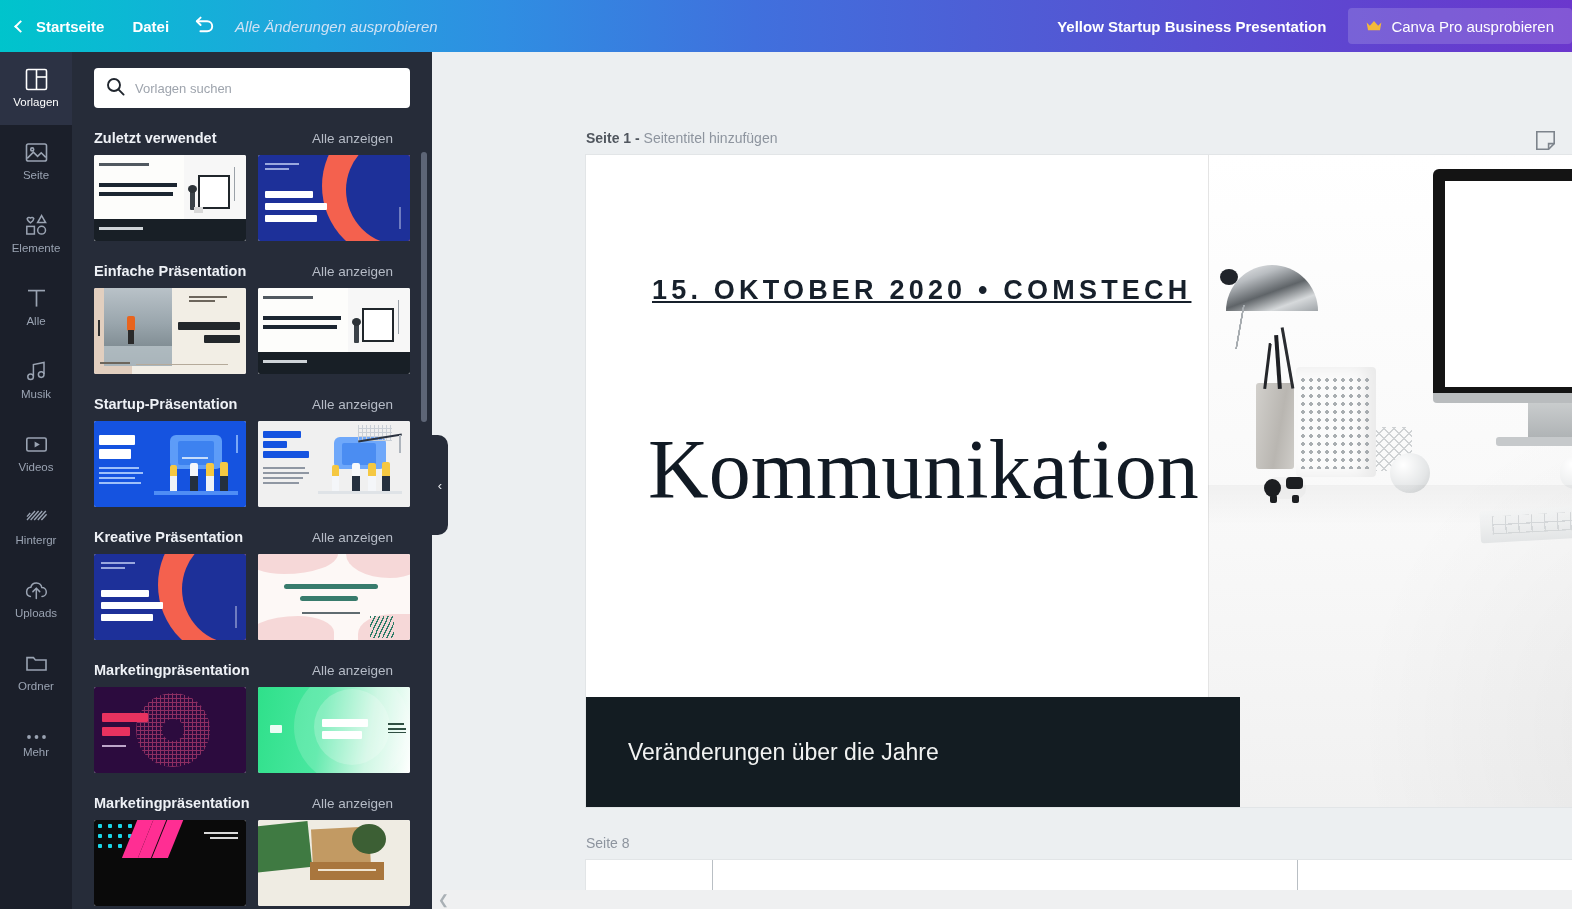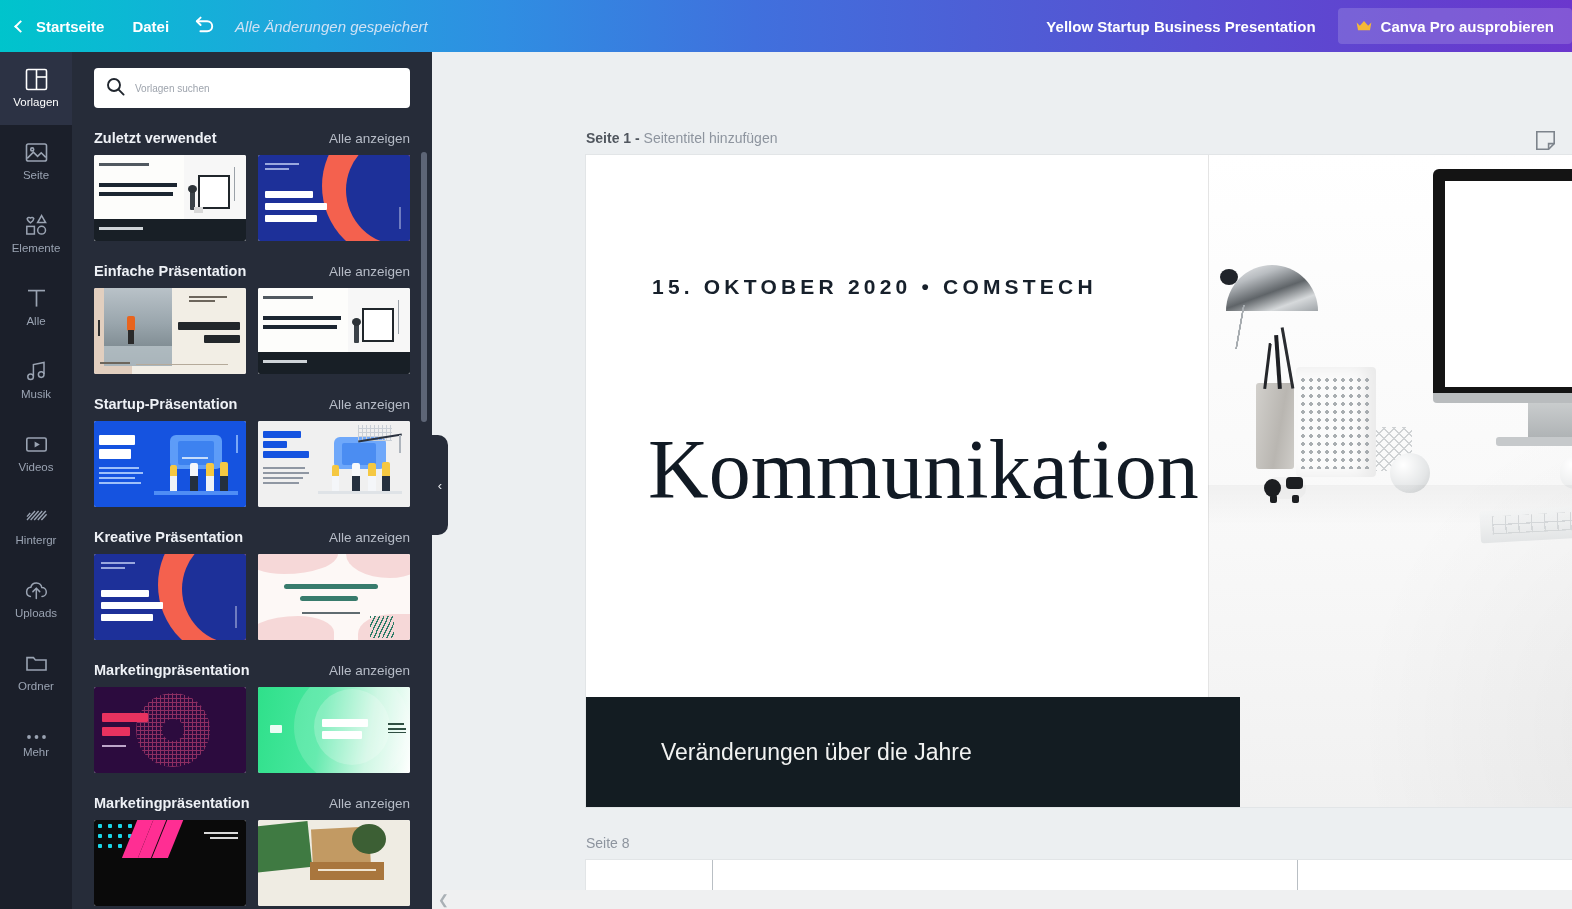--- a/index.html
+++ b/index.html
@@ -45,21 +45,21 @@
   .tb-spacer { flex: 1 1 auto; }
   .tb-title {
     font-size: 15px; font-weight: bold; color: #fff;
     padding: 0 22px; white-space: nowrap; cursor: pointer;
   }
   .tb-pro {
     display: flex; align-items: center; gap: 9px;
     background: rgba(255,255,255,0.16);
     border-radius: 4px;
     height: 36px; padding: 0 18px; margin-right: 0px;
-    font-size: 15px; font-weight: bold; color: #fff;
+    font-size: 15px; font-weight: normal; color: #fff;
     cursor: pointer; white-space: nowrap;
   }
   .undo-btn {
     display: flex; align-items: center; justify-content: center;
     width: 42px; height: 52px; cursor: pointer;
   }
 
   
   .rail {
     position: absolute; top: 52px; left: 0; width: 72px; height: 857px;
@@ -80,29 +80,29 @@
     position: absolute; top: 52px; left: 72px; width: 360px; height: 857px;
     background: #262c39; z-index: 20; overflow: hidden;
   }
   .search-wrap { padding: 16px 22px 0 22px; }
   .search-box {
     height: 40px; background: #ffffff; border-radius: 4px;
     display: flex; align-items: center; padding: 0 12px; gap: 10px;
   }
   .search-box input {
     border: none; outline: none; flex: 1 1 auto;
-    font-size: 10px; color: #33373d; background: transparent;
+    font-size: 13px; color: #33373d; background: transparent;
     font-family: "Liberation Sans", sans-serif;
   }
   .search-box input::placeholder { color: #9ea4ad; }
 
   .sections { padding: 0 22px 20px 22px; }
   .sec-head {
     display: flex; align-items: flex-end; justify-content: space-between;
-    margin: 22px 0 9px 0;
+    margin: 22px 17px 9px 0;
   }
   .sec-title { font-size: 14.5px; font-weight: bold; color: #eef1f6; }
   .sec-all { font-size: 13.5px; color: #b6bcc7; cursor: pointer; }
   .thumbs { display: flex; gap: 12px; }
   .thumb {
     width: 152px; height: 86px; border-radius: 2px;
     overflow: hidden; position: relative; cursor: pointer;
     background: #fff; flex: 0 0 auto;
   }
 
@@ -141,36 +141,36 @@
   .slide1 {
     position: absolute; left: 154px; top: 103px;
     width: 1195px; height: 652px;
     background: #ffffff;
     box-shadow: 0 0 0 1px rgba(0,0,0,0.04);
     overflow: hidden;
   }
   .s1-left { position: absolute; left:0; top:0; width: 622px; height: 652px; }
   .s1-date {
     position: absolute; left: 66px; top: 120px;
-    font-size: 21px; letter-spacing: 4.2px; font-weight: bold;
-    color: #17202b; white-space: nowrap;
+    font-size: 27px; letter-spacing: 4.2px; font-weight: bold;
+    color: #17202b; white-space: nowrap; text-decoration: underline;
   }
   .s1-title {
     position: absolute; left: 62px; top: 270px;
     font-family: "Liberation Serif", "DejaVu Serif", serif;
     font-size: 84px; line-height: 1.07; color: #111a24;
     font-weight: normal;
   }
   .s1-band {
     position: absolute; left: 0; bottom: 0; width: 654px; height: 110px;
     background: #131c22;
     display: flex; align-items: center;
   }
   .s1-band-text {
-    color: #f2f3f2; font-size: 23px; padding-left: 75px;
+    color: #f2f3f2; font-size: 23px; padding-left: 42px;
   }
   .s1-photo {
     position: absolute; left: 622px; top: 0; width: 573px; height: 652px;
     background:
       radial-gradient(circle at 85% 88%, rgba(0,0,0,0.05) 0%, rgba(0,0,0,0) 45%),
       linear-gradient(180deg, #ffffff 0%, #f8f8f8 60%, #f1f1f1 100%);
     overflow: hidden;
   }
   .s1-photo .divider-line {
     position: absolute; left: 0; top: 0; width: 1px; height: 652px;
@@ -219,21 +219,21 @@
 
     <div class="undo-btn">
       <span>
         <svg width="21" height="17" viewBox="0 0 21 17" fill="none" stroke="#ffffff" stroke-width="1.9" stroke-linecap="round" stroke-linejoin="round">
           <path d="M3.2 5.2 H13.2 a5 5 0 0 1 0 10 H6.4"></path>
           <path d="M6.6 1.6 L2.8 5.3 L6.6 9.0"></path>
         </svg>
       </span>
     </div>
 
-    <div class="tb-saved">Alle Änderungen gespeichert</div>
+    <div class="tb-saved">Alle Änderungen ausprobieren</div>
 
     <div class="tb-spacer"></div>
 
     <div class="tb-title">Yellow Startup Business Presentation</div>
 
     <div class="tb-pro">
       <span>
         <svg width="16" height="12" viewBox="0 0 15 11" fill="#f5b938">
           <path d="M0.6 2.2 L3.6 5.2 L7.5 0.8 L11.4 5.2 L14.4 2.2 L13.1 9.6 L1.9 9.6 Z"></path>
         </svg>

